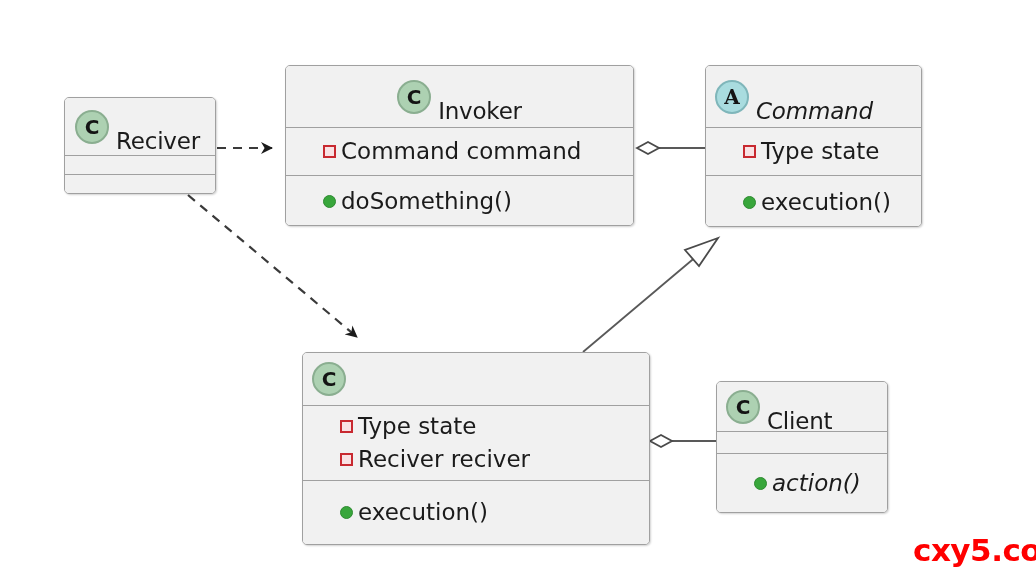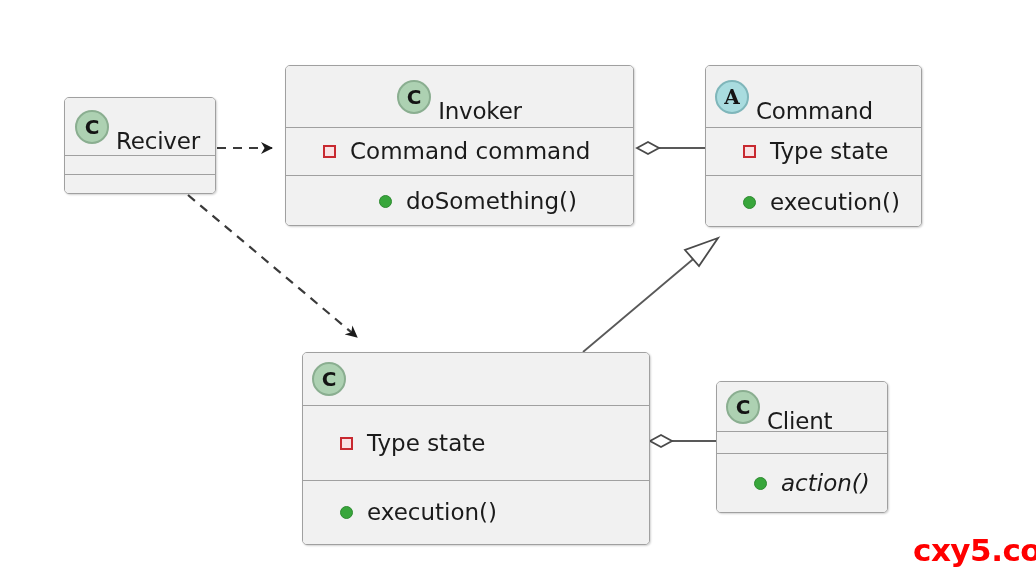--- a/index.html
+++ b/index.html
@@ -50,34 +50,35 @@
     justify-content: flex-start;
   }
   .uml-title {
     font-size: 23px;
     color: #1B1B1B;
     white-space: nowrap;
     letter-spacing: -0.2px;
     margin-top: 29px;
   }
   .uml-title.abstract {
+    font-style: italic;
   }
   .uml-compartment {
     box-sizing: border-box;
     border-top: 1px solid #A0A0A0;
     padding: 3px 0 3px 10px;
     background: #F1F1F1;
     display: flex;
     flex-direction: column;
     justify-content: center;
   }
   .uml-member {
     display: flex;
     align-items: center;
-    gap: 14px;
+    gap: 5px;
     font-size: 23px;
     color: #1B1B1B;
     line-height: 1.25;
     white-space: nowrap;
     padding-left: 27px;
   }
 
   
   .stereotype-icon {
     flex: 0 0 auto;
@@ -180,21 +181,21 @@
     <div class="uml-header" style="height:61px;">
       <span class="stereotype-icon class-icon">C</span>
       <span class="uml-title">Invoker</span>
     </div>
     <div class="uml-compartment" style="height:48px;">
       <div class="uml-member">
         <span class="vis-icon private-field"></span>
         <span>Command command</span>
       </div>
     </div>
-    <div class="uml-compartment" style="height:52px;align-items:center;">
+    <div class="uml-compartment" style="height:52px;">
       <div class="uml-member">
         <span class="vis-icon public-method"></span>
         <span>doSomething()</span>
       </div>
     </div>
   </div>
 
   <div class="uml-class" style="left:705px; top:65px; width:217px; height:162px;">
     <div class="uml-header left" style="height:61px; padding-left:9px;">
       <span class="stereotype-icon abstract-icon">A</span>
@@ -216,20 +217,24 @@
 
   <div class="uml-class" style="left:302px; top:352px; width:348px; height:193px;">
     <div class="uml-header left" style="height:52px; padding-left:9px;">
       <span class="stereotype-icon class-icon">C</span>
     </div>
     <div class="uml-compartment" style="height:75px; gap:4px;">
       <div class="uml-member">
         <span class="vis-icon private-field"></span>
         <span>Type state</span>
       </div>
+      <div class="uml-member">
+        <span class="vis-icon private-field"></span>
+        <span>Reciver reciver</span>
+      </div>
     </div>
     <div class="uml-compartment" style="height:64px;">
       <div class="uml-member">
         <span class="vis-icon public-method"></span>
         <span>execution()</span>
       </div>
     </div>
   </div>
 
   <div class="uml-class" style="left:716px; top:381px; width:172px; height:132px;">

